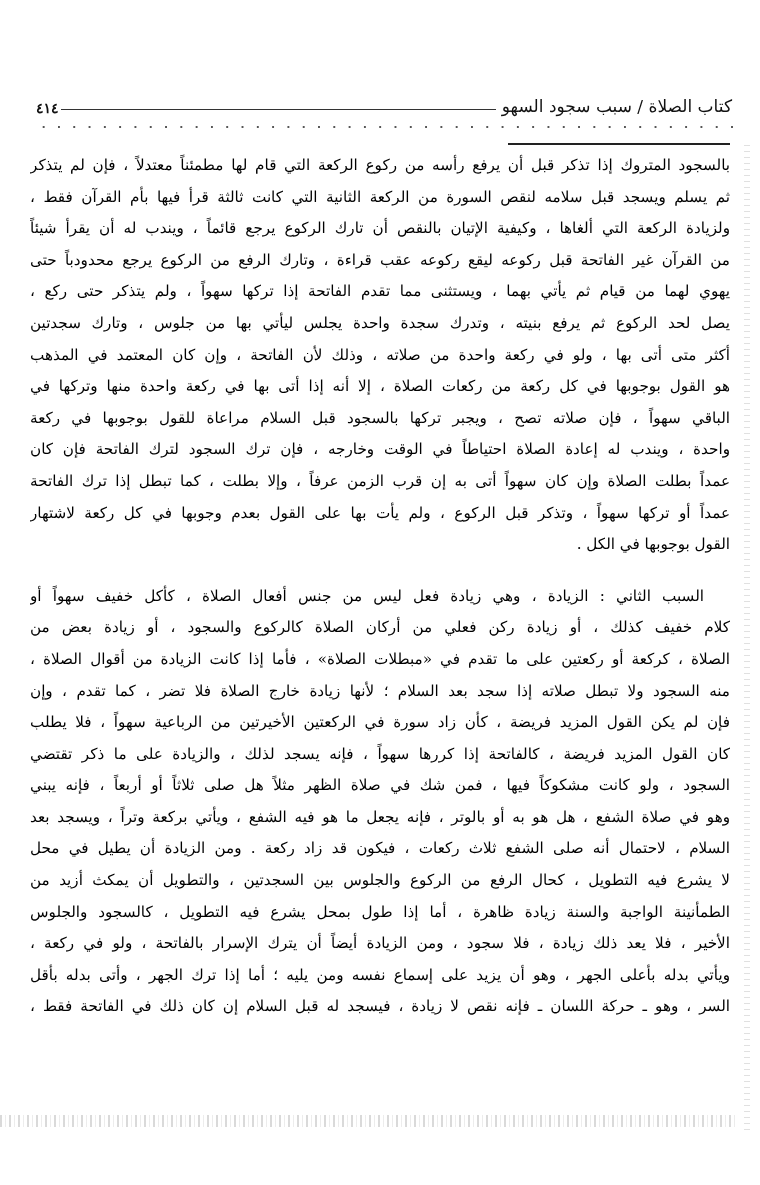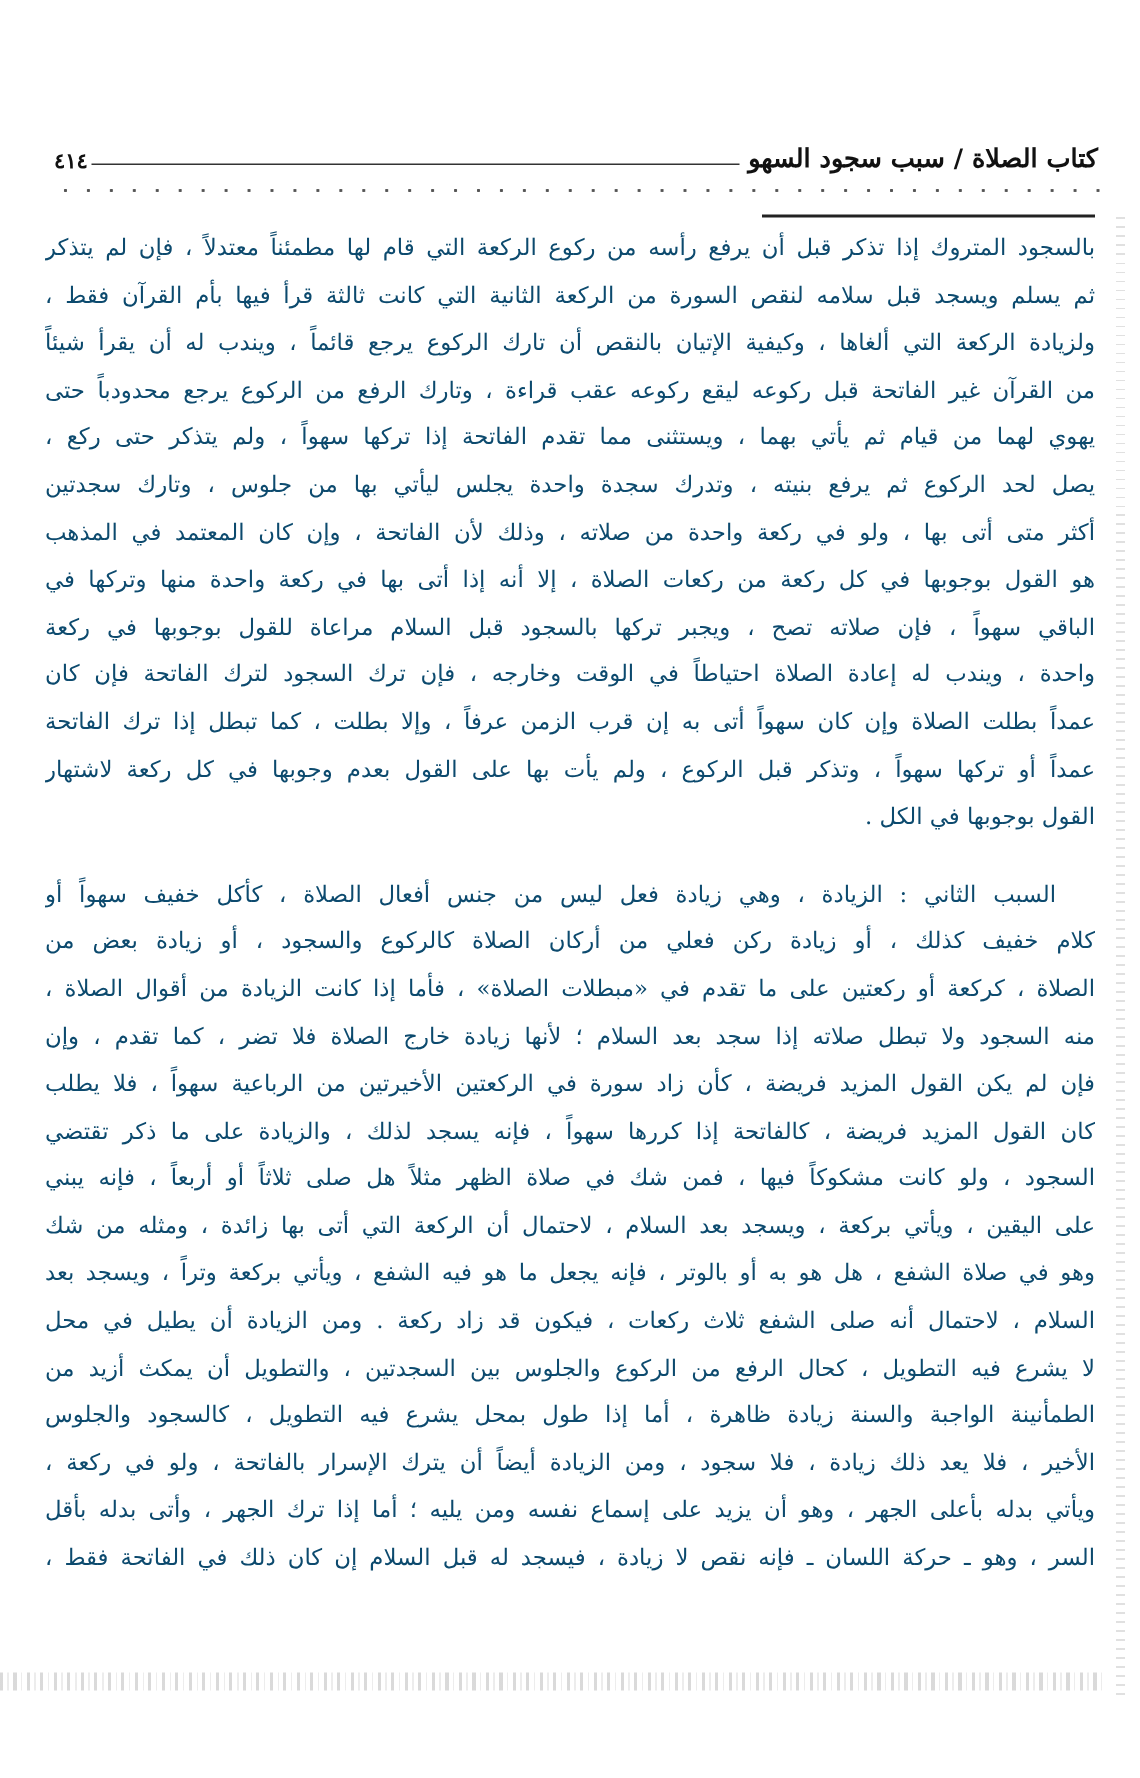--- a/index.html
+++ b/index.html
@@ -3,33 +3,33 @@
 <meta charset="utf-8">
 <style>
   html, body { margin: 0; padding: 0; background: #ffffff; }
   body { width: 760px; height: 1185px; position: relative; overflow: hidden; }
   .page { position: absolute; left: 0; top: 0; width: 760px; height: 1185px; background: #ffffff; }
   .header {
     position: absolute; left: 36px; top: 88px; width: 696px; height: 28px;
     direction: rtl; display: flex; align-items: flex-end;
     font-family: "DejaVu Serif", serif; color: #111;
   }
-  .header .running-title { font-weight: bold; font-size: 17px; white-space: nowrap; padding-left: 4px; }
+  .header .running-title { font-weight: normal; font-size: 17px; white-space: nowrap; padding-left: 4px; }
   .header .rule { flex: 1; border-bottom: 1px solid #333; margin: 0 2px 6px 2px; }
   .header .page-number { font-weight: bold; font-size: 14px; white-space: nowrap; }
   .dots {
     position: absolute; left: 36px; top: 122px; width: 700px; height: 10px;
     background-image: radial-gradient(circle, #555 0.9px, transparent 1.2px);
     background-size: 15.3px 10px; background-repeat: repeat-x;
   }
   .short-rule { position: absolute; left: 508px; top: 143px; width: 222px; border-top: 2px solid #222; }
   .body-text {
     position: absolute; left: 30px; top: 150px; width: 700px;
     direction: rtl; text-align: justify; text-align-last: right;
-    font-family: "DejaVu Serif", serif; font-size: 15.2px; line-height: 31.6px; color: #0c4a6e;
+    font-family: "DejaVu Serif", serif; font-size: 15.2px; line-height: 31.6px; color: #000000;
   }
   .body-text p { margin: 0; }
   .body-text .line { display: block; text-align: justify; text-align-last: justify; white-space: nowrap; overflow: hidden; height: 31.6px; }
   .body-text .line.last { text-align-last: right; }
   .para-gap { height: 20px; }
   .indent { padding-right: 26px; }
   .noise-bottom {
     position: absolute; left: 0; top: 1115px; width: 735px; height: 12px;
     background-image: repeating-linear-gradient(90deg, #bbb 0 2px, transparent 2px 5px, #ddd 5px 6px, transparent 6px 9px);
     opacity: 0.55;
@@ -72,21 +72,20 @@
     </p>
     <div class="para-gap"></div>
     <p>
       <span class="line indent">السبب الثاني : الزيادة ، وهي زيادة فعل ليس من جنس أفعال الصلاة ، كأكل خفيف سهواً أو</span>
       <span class="line">كلام خفيف كذلك ، أو زيادة ركن فعلي من أركان الصلاة كالركوع والسجود ، أو زيادة بعض من</span>
       <span class="line">الصلاة ، كركعة أو ركعتين على ما تقدم في «مبطلات الصلاة» ، فأما إذا كانت الزيادة من أقوال الصلاة ،</span>
       <span class="line">منه السجود ولا تبطل صلاته إذا سجد بعد السلام ؛ لأنها زيادة خارج الصلاة فلا تضر ، كما تقدم ، وإن</span>
       <span class="line">فإن لم يكن القول المزيد فريضة ، كأن زاد سورة في الركعتين الأخيرتين من الرباعية سهواً ، فلا يطلب</span>
       <span class="line">كان القول المزيد فريضة ، كالفاتحة إذا كررها سهواً ، فإنه يسجد لذلك ، والزيادة على ما ذكر تقتضي</span>
       <span class="line">السجود ، ولو كانت مشكوكاً فيها ، فمن شك في صلاة الظهر مثلاً هل صلى ثلاثاً أو أربعاً ، فإنه يبني</span>
-      <span class="line">على اليقين ، ويأتي بركعة ، ويسجد بعد السلام ، لاحتمال أن الركعة التي أتى بها زائدة ، ومثله من شك</span>
       <span class="line">وهو في صلاة الشفع ، هل هو به أو بالوتر ، فإنه يجعل ما هو فيه الشفع ، ويأتي بركعة وتراً ، ويسجد بعد</span>
       <span class="line">السلام ، لاحتمال أنه صلى الشفع ثلاث ركعات ، فيكون قد زاد ركعة . ومن الزيادة أن يطيل في محل</span>
       <span class="line">لا يشرع فيه التطويل ، كحال الرفع من الركوع والجلوس بين السجدتين ، والتطويل أن يمكث أزيد من</span>
       <span class="line">الطمأنينة الواجبة والسنة زيادة ظاهرة ، أما إذا طول بمحل يشرع فيه التطويل ، كالسجود والجلوس</span>
       <span class="line">الأخير ، فلا يعد ذلك زيادة ، فلا سجود ، ومن الزيادة أيضاً أن يترك الإسرار بالفاتحة ، ولو في ركعة ،</span>
       <span class="line">ويأتي بدله بأعلى الجهر ، وهو أن يزيد على إسماع نفسه ومن يليه ؛ أما إذا ترك الجهر ، وأتى بدله بأقل</span>
       <span class="line">السر ، وهو ـ حركة اللسان ـ فإنه نقص لا زيادة ، فيسجد له قبل السلام إن كان ذلك في الفاتحة فقط ،</span>
     </p>
   </div>
 

